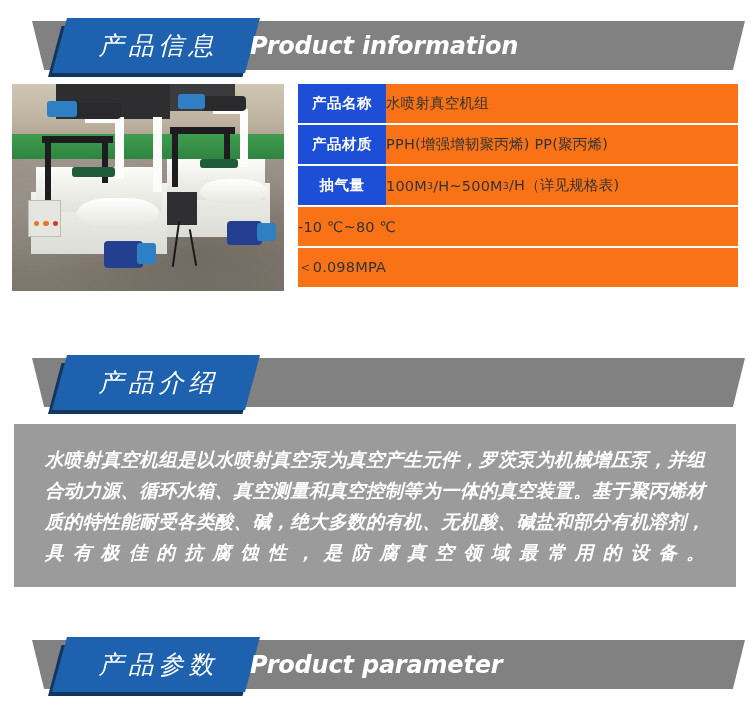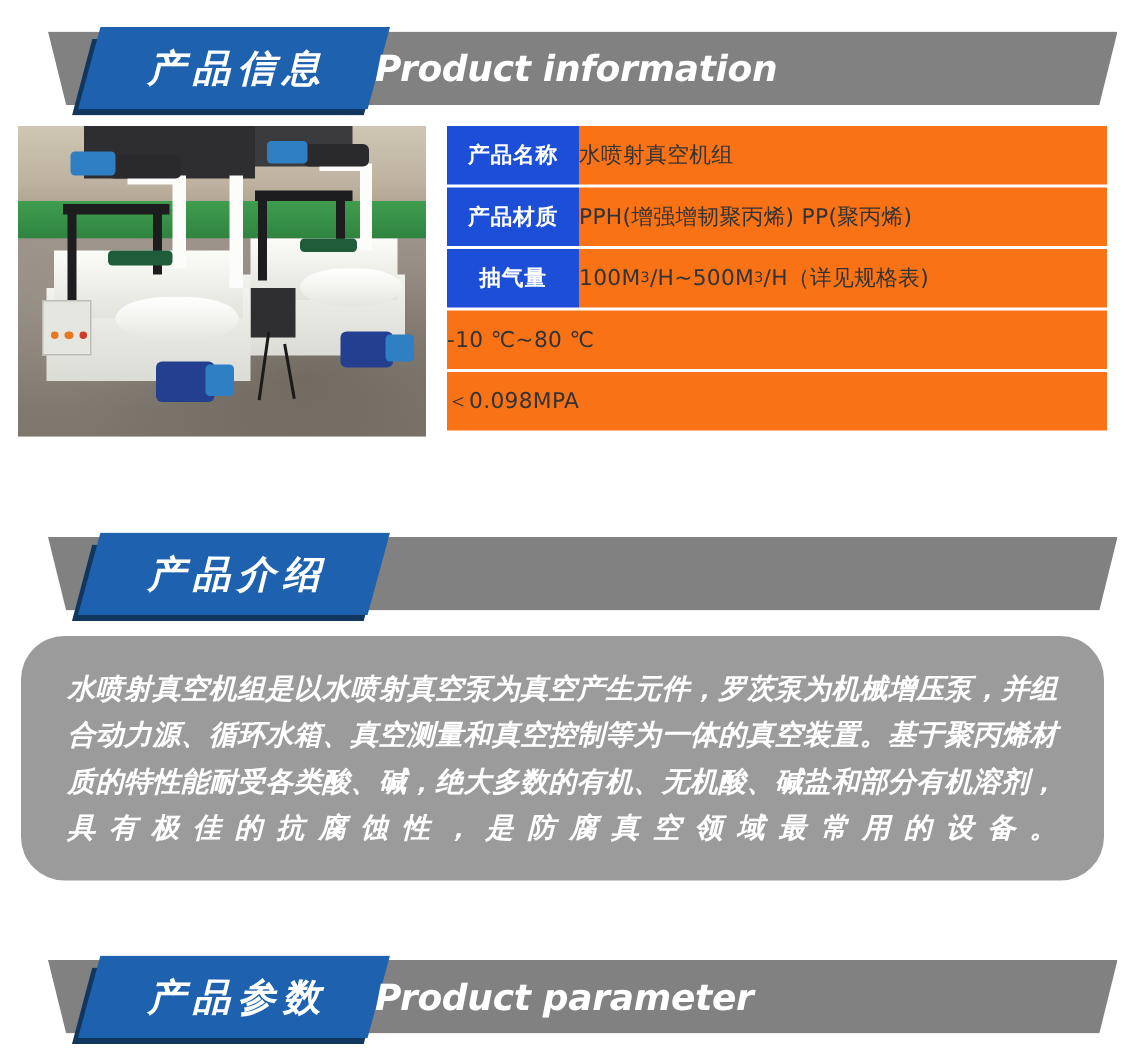--- a/index.html
+++ b/index.html
@@ -48,21 +48,21 @@
     height: 55px;
     background: #1e61ae;
     clip-path: polygon(7.2% 0, 100% 0, 92.8% 100%, 0 100%);
     display: flex;
     align-items: center;
     justify-content: center;
   }
   .banner-tab-text {
     color: #ffffff;
     font-size: 25px;
-    font-weight: bold;
+    font-weight: normal;
     font-style: italic;
     letter-spacing: 5px;
     text-indent: 5px;
     line-height: 1;
     white-space: nowrap;
   }
   .banner-en {
     position: absolute;
     left: 250px;
     top: 13px;
@@ -221,21 +221,20 @@
   .intro-box {
     position: absolute;
     left: 14px;
     top: 424px;
     width: 722px;
     height: 163px;
     background: #9b9b9b;
     display: flex;
     align-items: center;
     justify-content: center;
-    border-radius: 29px;
   }
   .intro-text {
     color: #ffffff;
     font-size: 18.5px;
     font-style: italic;
     font-weight: bold;
     line-height: 31px;
     text-align: justify;
     text-align-last: justify;
     width: 660px;

